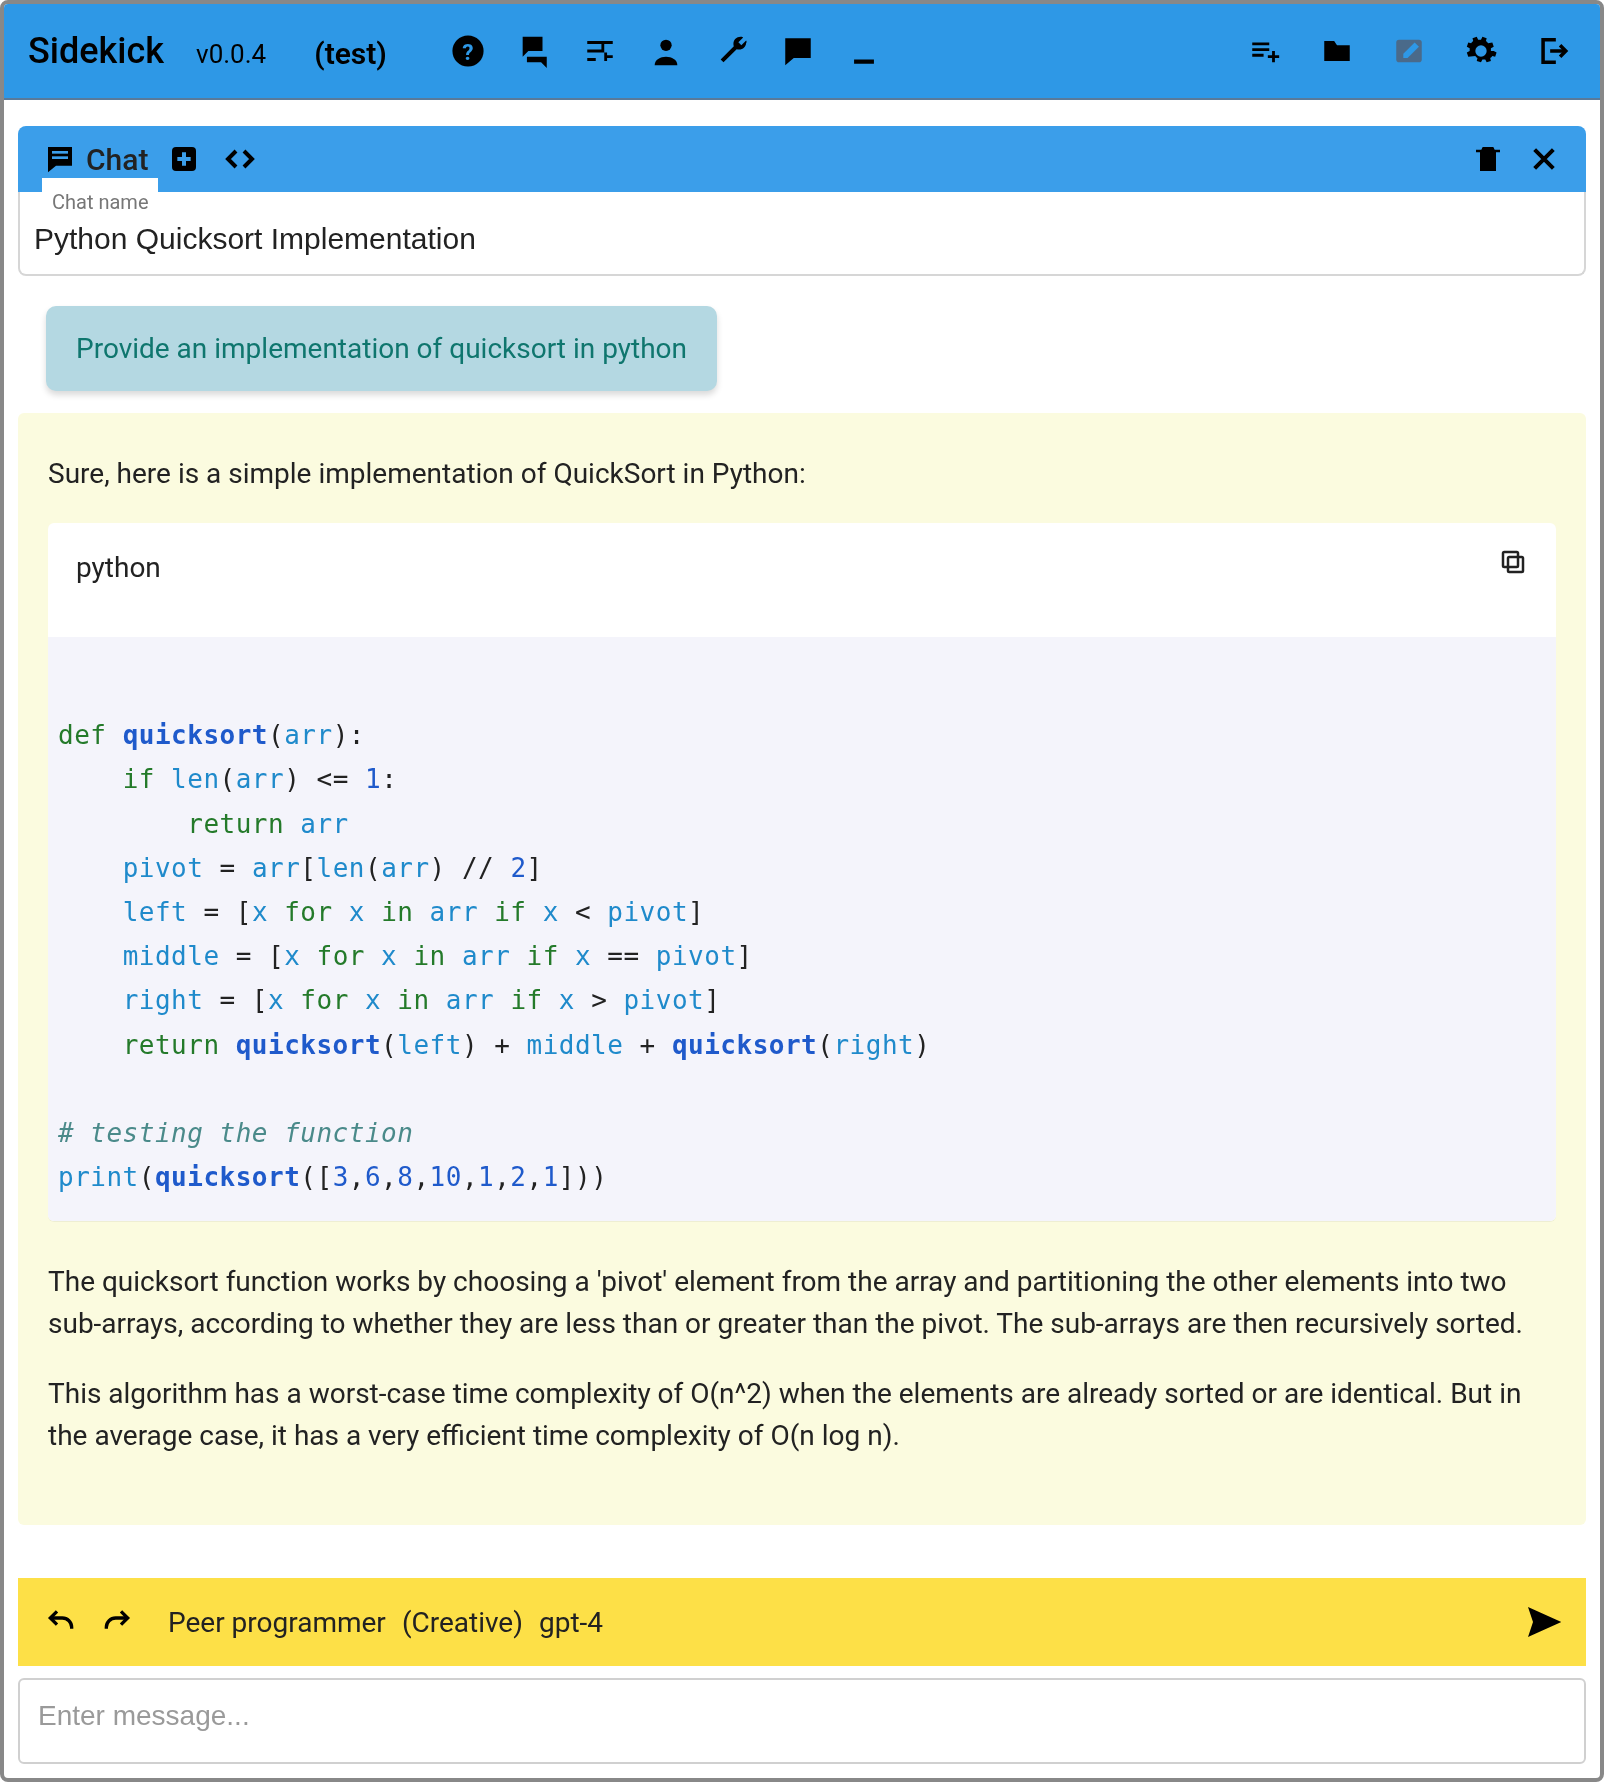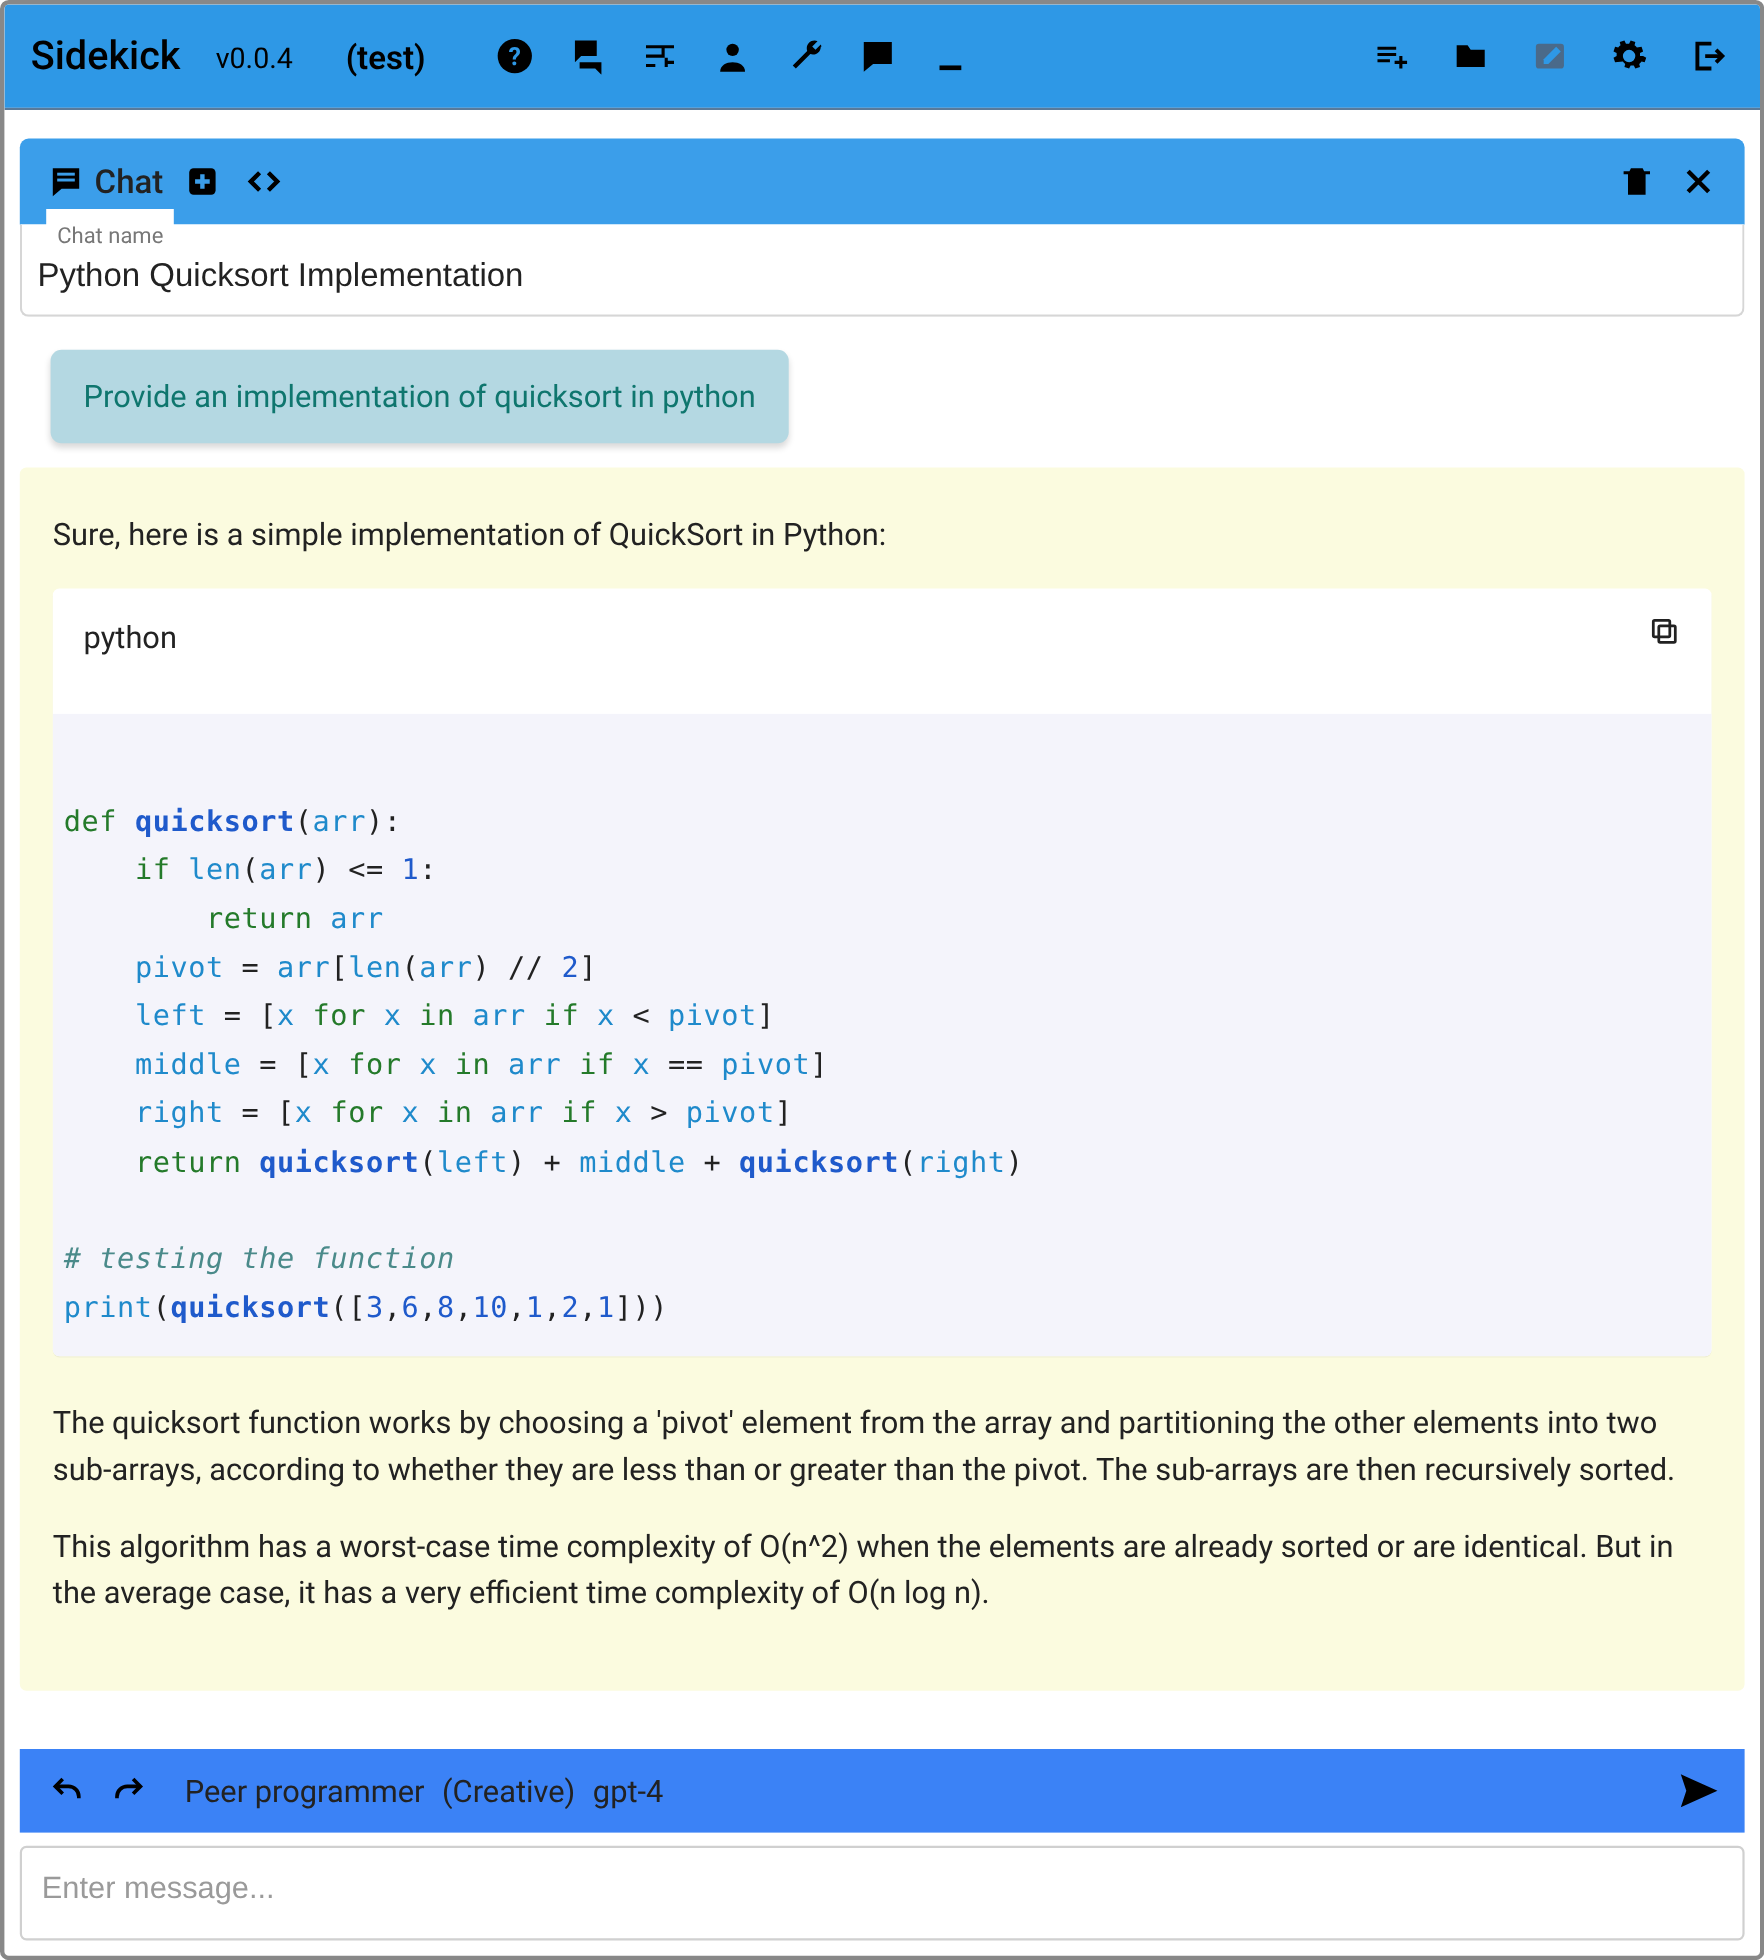--- a/index.html
+++ b/index.html
@@ -40,21 +40,21 @@
   .appbar .ico svg, .chatbar .ico svg { width: 34px; height: 34px; }
   .appbar .ico.right svg { width: 34px; height: 34px; }
   .appbar .group-left { display:flex; align-items:center; gap: 20px; }
   .appbar .group-right { display:flex; align-items:center; gap: 26px; }
 
   
   .chatbar {
     margin: 26px 14px 0 14px;
     background: #3b9eea;
     border-radius: 8px 8px 0 0;
-    height: 78px;
+    height: 66px;
     display: flex;
     align-items: center;
     padding: 0 22px;
     gap: 16px;
   }
   .chatbar .chat-title-wrap { display:flex; align-items:center; gap:6px; }
   .chatbar .chat-label { font-size: 30px; font-weight: 500; }
   .chatbar .spacer { flex:1; }
   .chatbar .ico svg { width:32px; height:32px; }
   .chatbar .ico { width:40px; height:40px; }
@@ -147,22 +147,22 @@
   
   .kw   { color:#247a2a; }    
   .fn   { color:#1f5acb; font-weight:600; }
   .arg  { color:#1f8acb; }
   .bfn  { color:#1f8acb; }    
   .num  { color:#1f5acb; }
   .cmt  { color:#4a8a8a; font-style:italic; }
 
   
   .footerbar {
-    background: #3b82f6;
-    height: 76px;
+    background: #fde047;
+    height: 88px;
     margin: 0 14px;
     display:flex;
     align-items:center;
     padding: 0 20px;
     gap: 10px;
     font-size: 28px;
     color:#222;
   }
   .footerbar .ico svg { width:32px; height:32px; }
   .footerbar .meta { margin-left: 18px; display:flex; gap:16px; }

